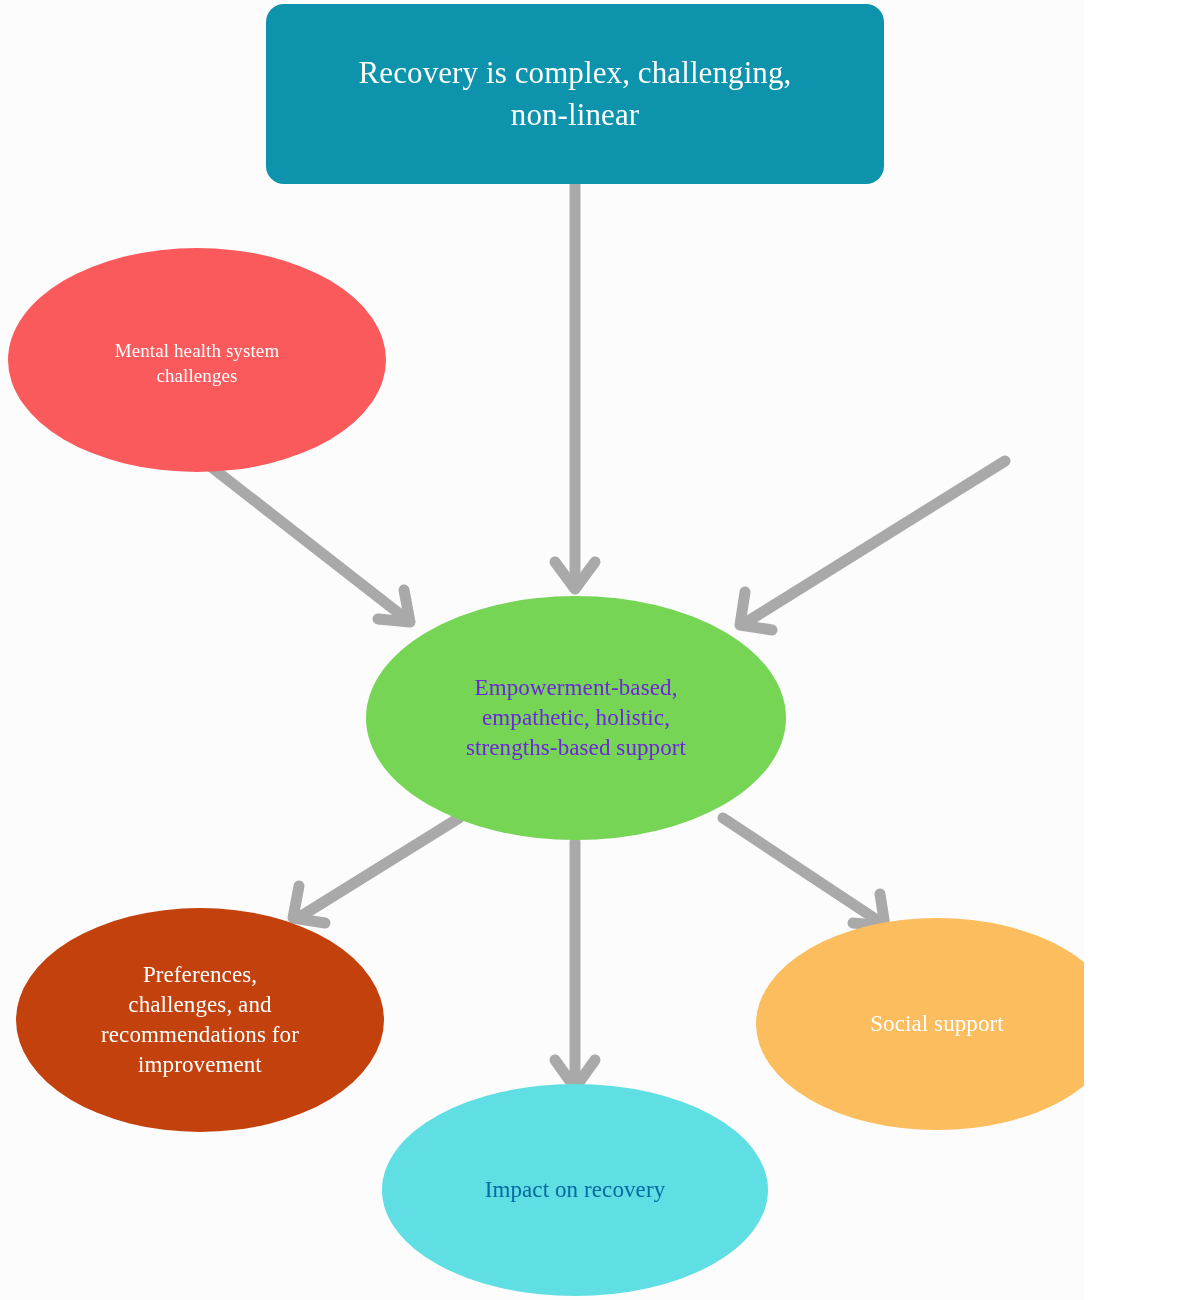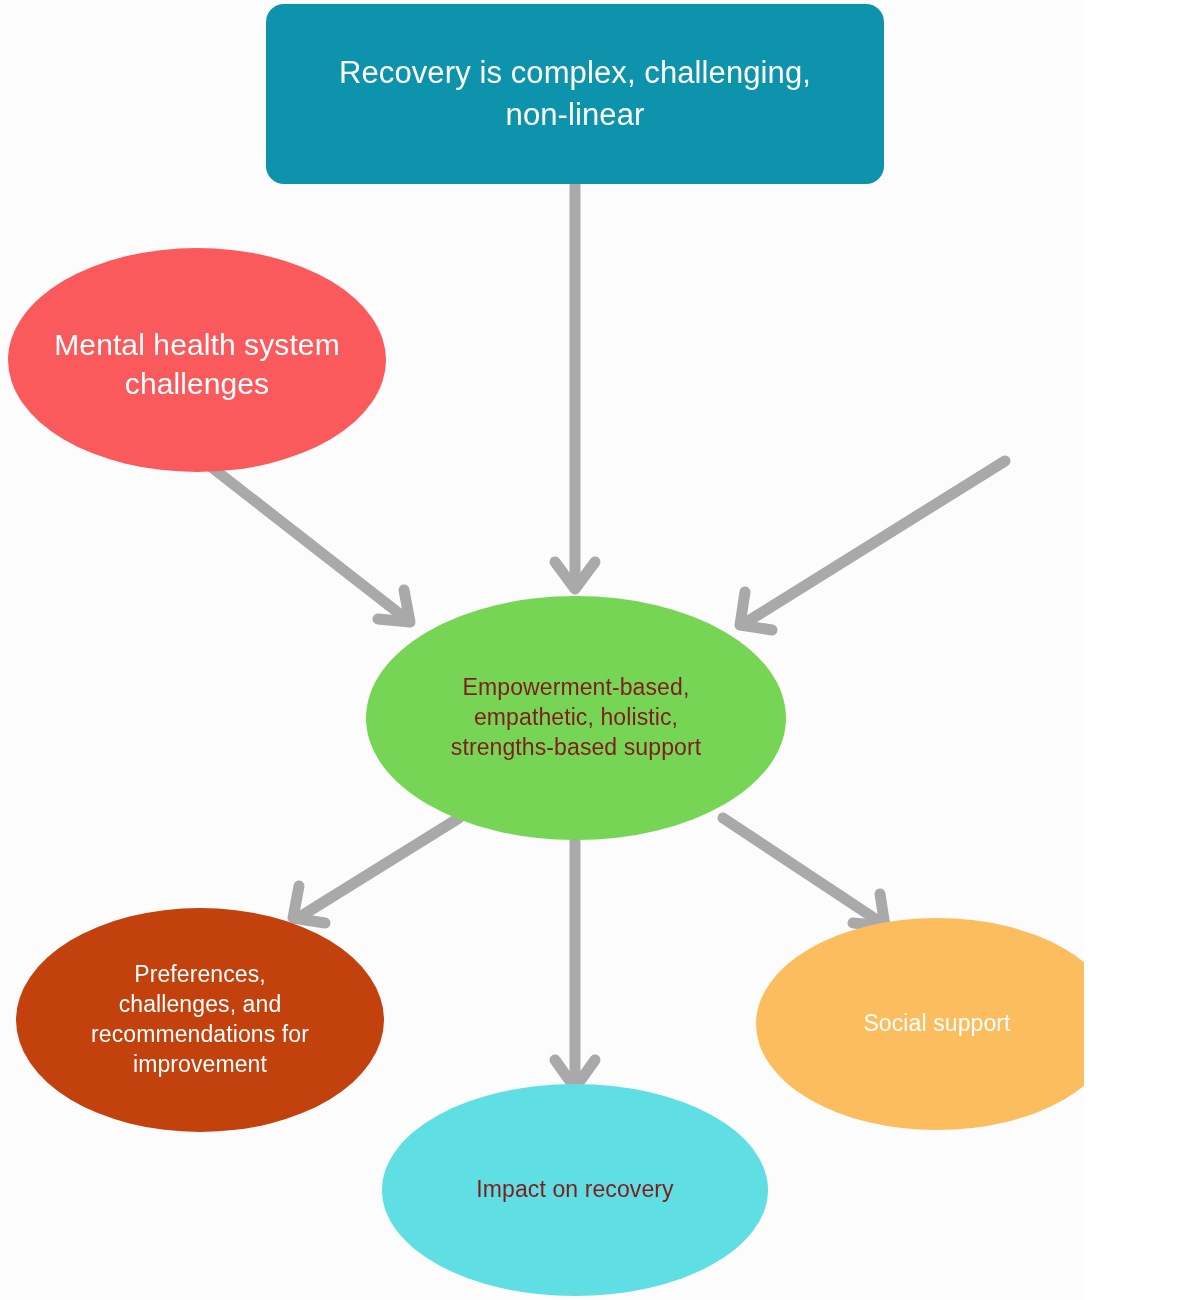--- a/index.html
+++ b/index.html
@@ -7,21 +7,21 @@
     margin: 0;
     padding: 0;
     background: #ffffff;
   }
   #canvas {
     position: relative;
     width: 1084px;
     height: 1300px;
     background: #fcfcfc;
     overflow: hidden;
-    font-family: Liberation Sans, sans-serif;
+    font-family: Liberation Serif, serif;
   }
   #edges {
     position: absolute;
     left: 0; top: 0;
     width: 1200px;
     height: 1300px;
     z-index: 1;
   }
   .node {
     position: absolute;
@@ -44,21 +44,21 @@
     border-radius: 18px;
   }
   .node.ellipse {
     border-radius: 50% / 50%;
   }
   
   #node-root      { left: 266px;  top: 4px;    width: 618px;  height: 180px; }
   #node-root .label { font-size: 31px; line-height: 1.36; }
 
   #node-system    { left: 8px;    top: 248px;  width: 378px;  height: 224px; }
-  #node-system .label { font-size: 30px; margin-top: 8px; }
+  #node-system .label { font-size: 19px; margin-top: 8px; }
 
   #node-gender    { left: 820px;  top: 248px;  width: 372px;  height: 224px; }
   #node-gender .label { font-size: 23px; }
 
   #node-support   { left: 366px;  top: 596px;  width: 420px;  height: 244px; }
   #node-support .label { font-size: 23px; }
 
   #node-prefs     { left: 16px;   top: 908px;  width: 368px;  height: 224px; }
   #node-prefs .label { font-size: 23px; width: 84%; }
 
@@ -112,34 +112,34 @@
     <span class="label">Recovery is complex, challenging,
 non-linear</span>
   </div>
 
   <div class="node ellipse" id="node-system" style="background: rgb(250, 90, 92); color: rgb(255, 255, 255);">
     <span class="label">Mental health system
 challenges</span>
   </div>
 
 
-  <div class="node ellipse" id="node-support" style="background: rgb(119, 213, 86); color: #7f1d1d;">
+  <div class="node ellipse" id="node-support" style="background: rgb(119, 213, 86); color: #6d28d9;">
     <span class="label">Empowerment-based,
 empathetic, holistic,
 strengths-based support</span>
   </div>
 
   <div class="node ellipse" id="node-prefs" style="background: #c2410c; color: rgb(255, 255, 255);">
     <span class="label">Preferences,
 challenges, and
 recommendations for
 improvement</span>
   </div>
 
-  <div class="node ellipse" id="node-impact" style="background: rgb(95, 222, 227); color: #7f1d1d;">
+  <div class="node ellipse" id="node-impact" style="background: rgb(95, 222, 227); color: #0369a1;">
     <span class="label">Impact on recovery</span>
   </div>
 
   <div class="node ellipse" id="node-social" style="background: rgb(252, 189, 94); color: rgb(255, 255, 255); justify-content: center;">
     <span class="label">Social support</span>
   </div>
 
 </div>
 
 </body></html>

